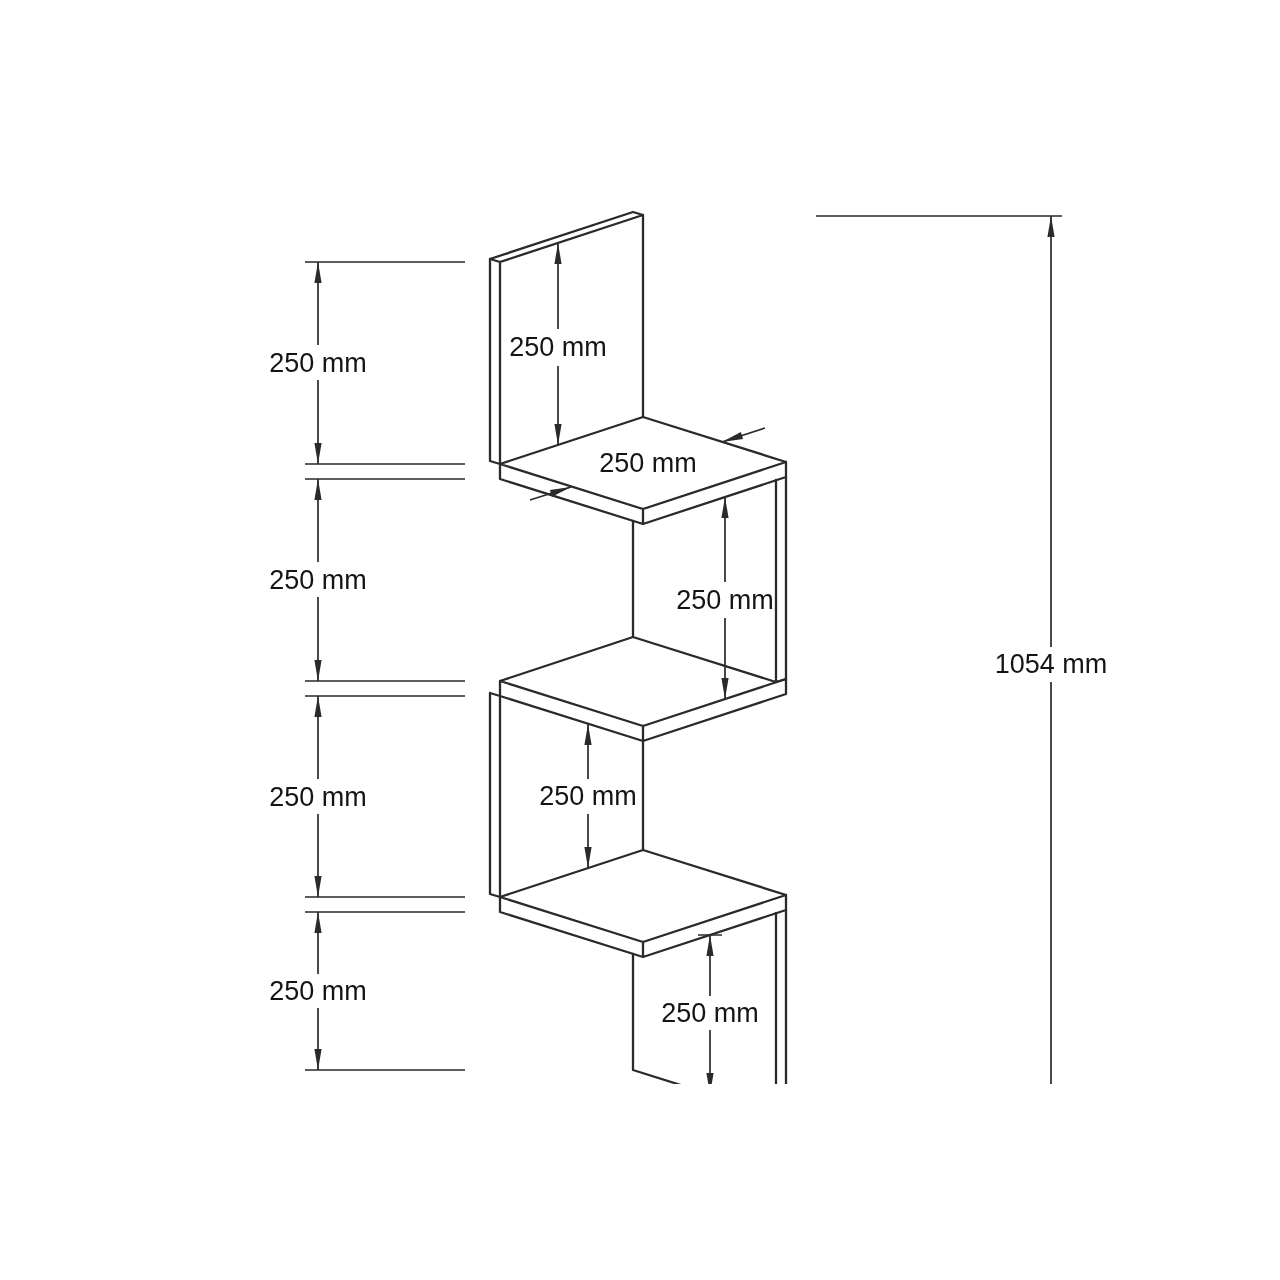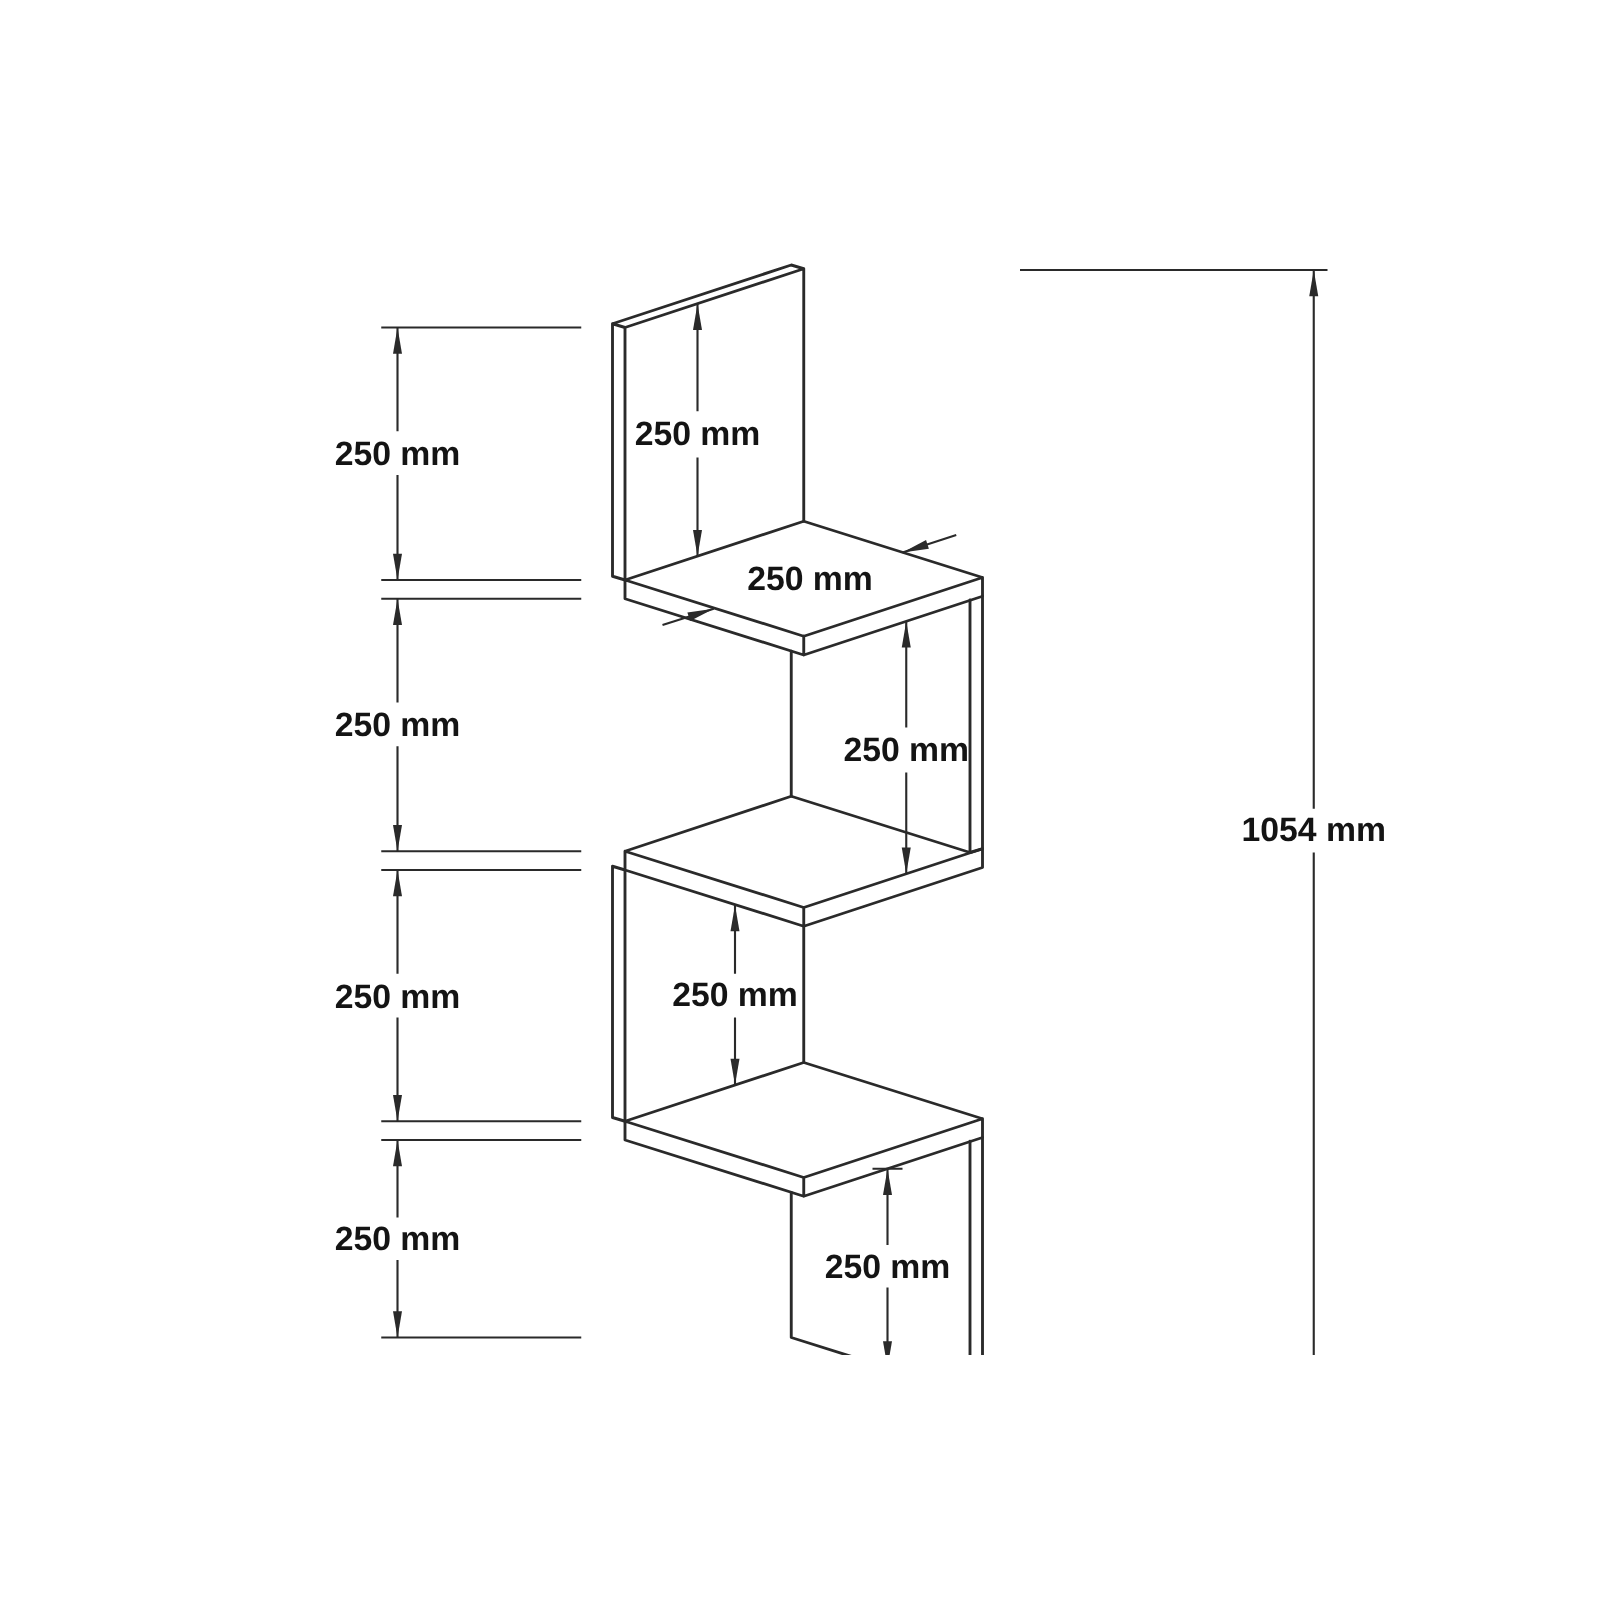--- a/index.html
+++ b/index.html
@@ -14,21 +14,20 @@
     height: 1280px;
     background: var(--bg);
     font-family: "Liberation Sans", sans-serif;
   }
   .stage {
     position: relative;
     width: 1280px;
     height: 1084px;
     background: var(--bg);
     overflow: hidden;
-    font-weight: bold;
   }
   svg { display: block; }
   .struct {
     fill: none;
     stroke: var(--line);
     stroke-width: 2.3;
     stroke-linecap: round;
     stroke-linejoin: round;
   }
   .dim {

